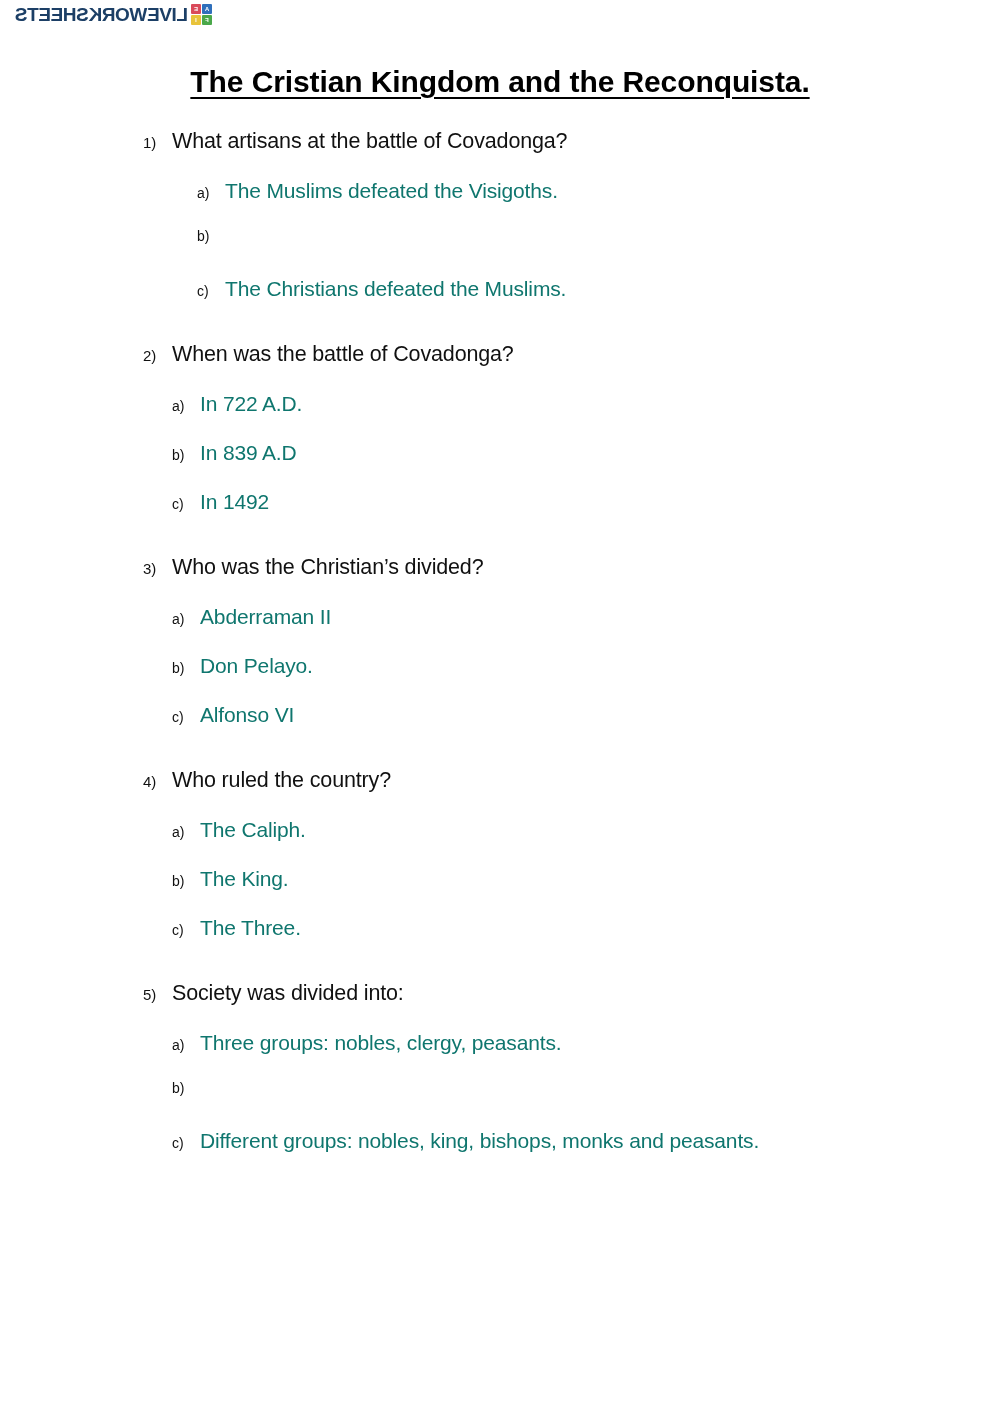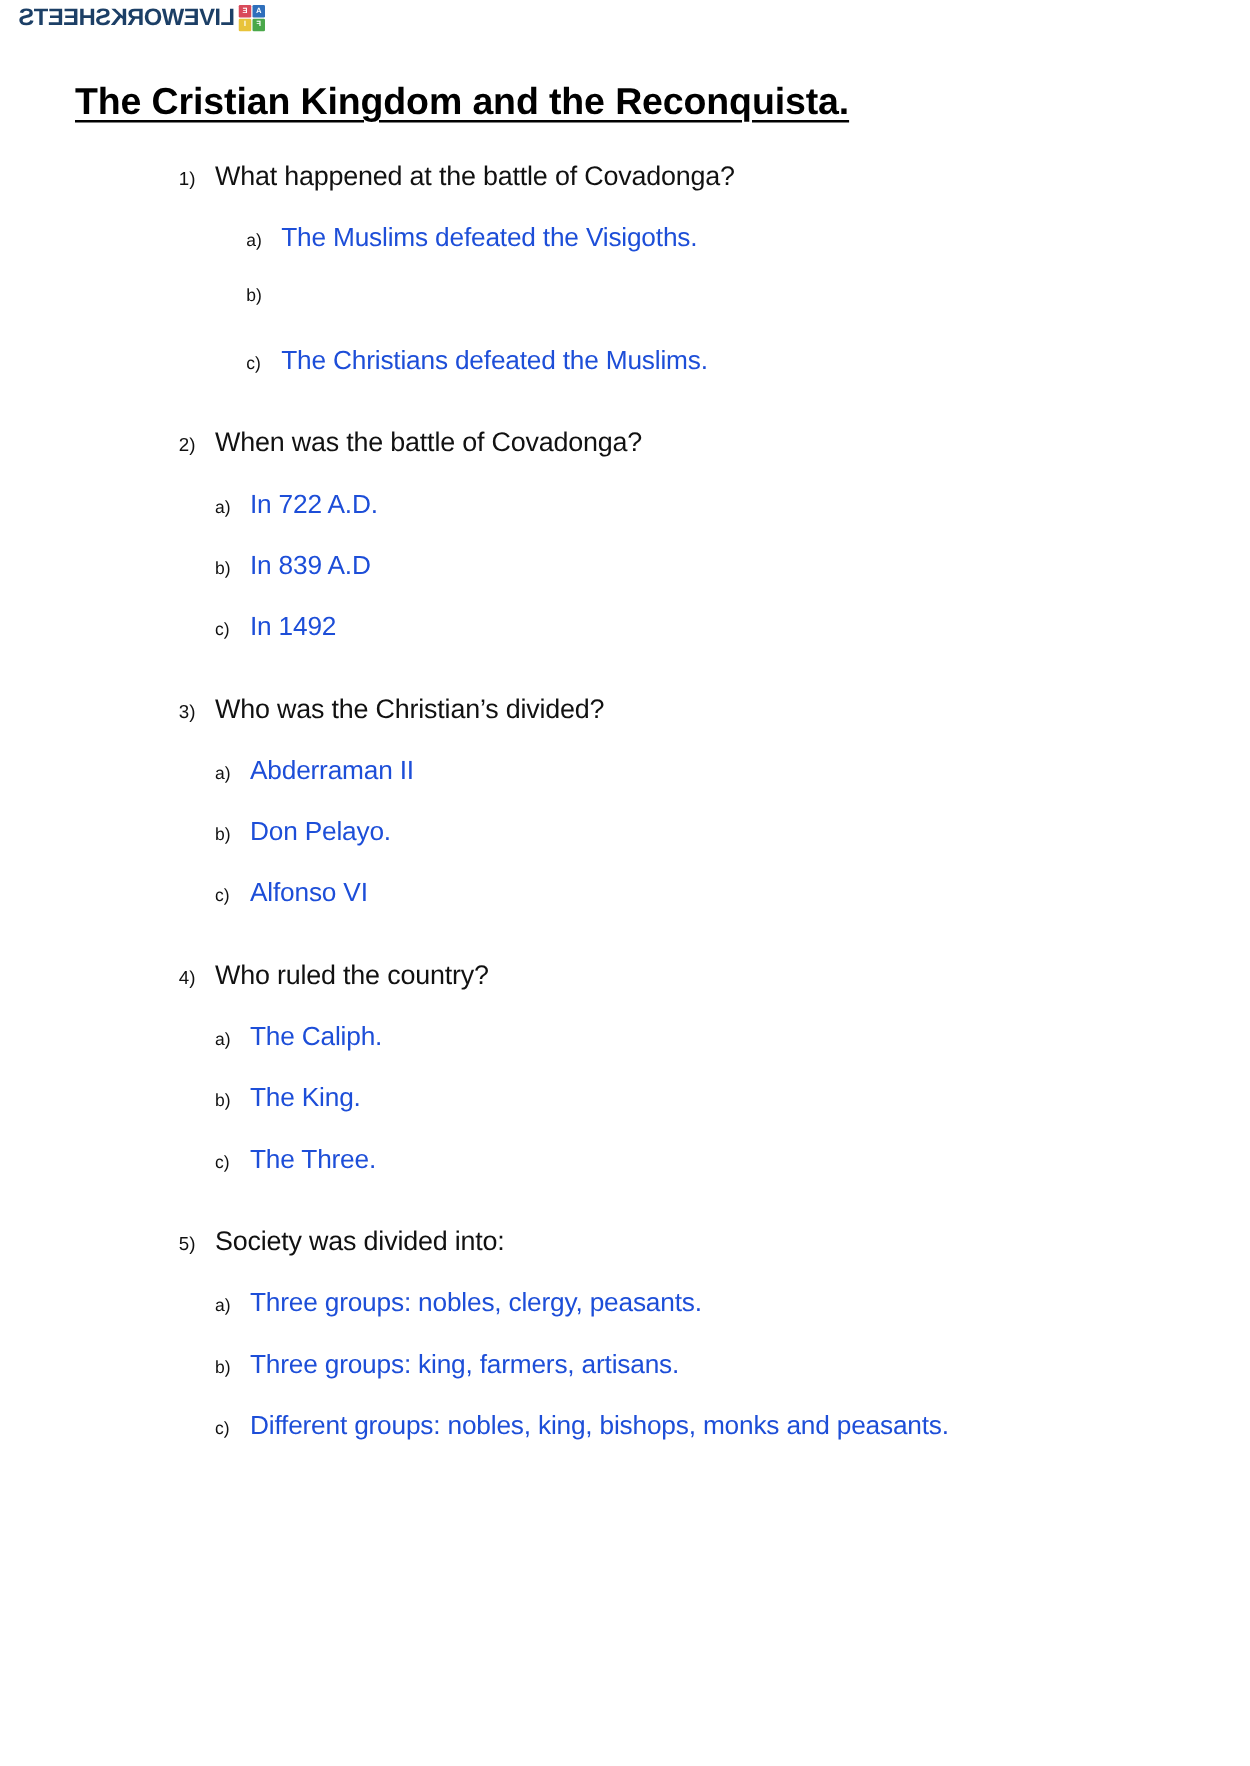--- a/index.html
+++ b/index.html
@@ -63,21 +63,21 @@
   }
 
   
   .sheet {
     position: absolute;
     inset: 0;
     padding-top: 64px;
   }
 
   .title-wrap {
-    text-align: left;
+    text-align: center;
     padding: 0 60px;
   }
   .worksheet-title {
     display: inline-block;
     font-family: "Liberation Sans", sans-serif;
     font-weight: bold;
     font-size: 30px;
     line-height: 1.2;
     color: #000000;
     text-decoration: underline;
@@ -138,21 +138,21 @@
     font-size: 14px;
     line-height: 1;
     color: #111111;
     width: 28px;
     flex: 0 0 28px;
     font-family: "Liberation Sans", sans-serif;
   }
   .opt-text {
     font-size: 21px;
     line-height: 1;
-    color: #1d4ed8;
+    color: #0f766e;
     font-family: "Liberation Sans", sans-serif;
     letter-spacing: -0.15px;
     white-space: nowrap;
   }
 
   .q-gap { height: 17px; }
 </style>
 </head>
 <body>
 
@@ -169,21 +169,21 @@
 <div class="sheet">
 
   <div class="title-wrap">
     <h1 class="worksheet-title">The Cristian Kingdom and the Reconquista.</h1>
   </div>
 
   <div class="questions" id="questions-root">
       <div class="question-block">
         <div class="q-row">
           <span class="q-marker">1)</span>
-          <span class="q-text">What happened at the battle of Covadonga?</span>
+          <span class="q-text">What artisans at the battle of Covadonga?</span>
         </div>
         <ul class="options">
           <li class="opt-row deep">
             <span class="opt-marker">a)</span>
             <span class="opt-text">The Muslims defeated the Visigoths.</span>
           </li>
           <li class="opt-row deep">
             <span class="opt-marker">b)</span>
           </li>
           <li class="opt-row deep">
@@ -261,21 +261,20 @@
           <span class="q-marker">5)</span>
           <span class="q-text">Society was divided into:</span>
         </div>
         <ul class="options">
           <li class="opt-row">
             <span class="opt-marker">a)</span>
             <span class="opt-text">Three groups: nobles, clergy, peasants.</span>
           </li>
           <li class="opt-row">
             <span class="opt-marker">b)</span>
-            <span class="opt-text">Three groups: king, farmers, artisans.</span>
           </li>
           <li class="opt-row">
             <span class="opt-marker">c)</span>
             <span class="opt-text">Different groups: nobles, king, bishops, monks and peasants.</span>
           </li>
         </ul>
         <div class="q-gap"></div>
       </div>
     </div>
 

